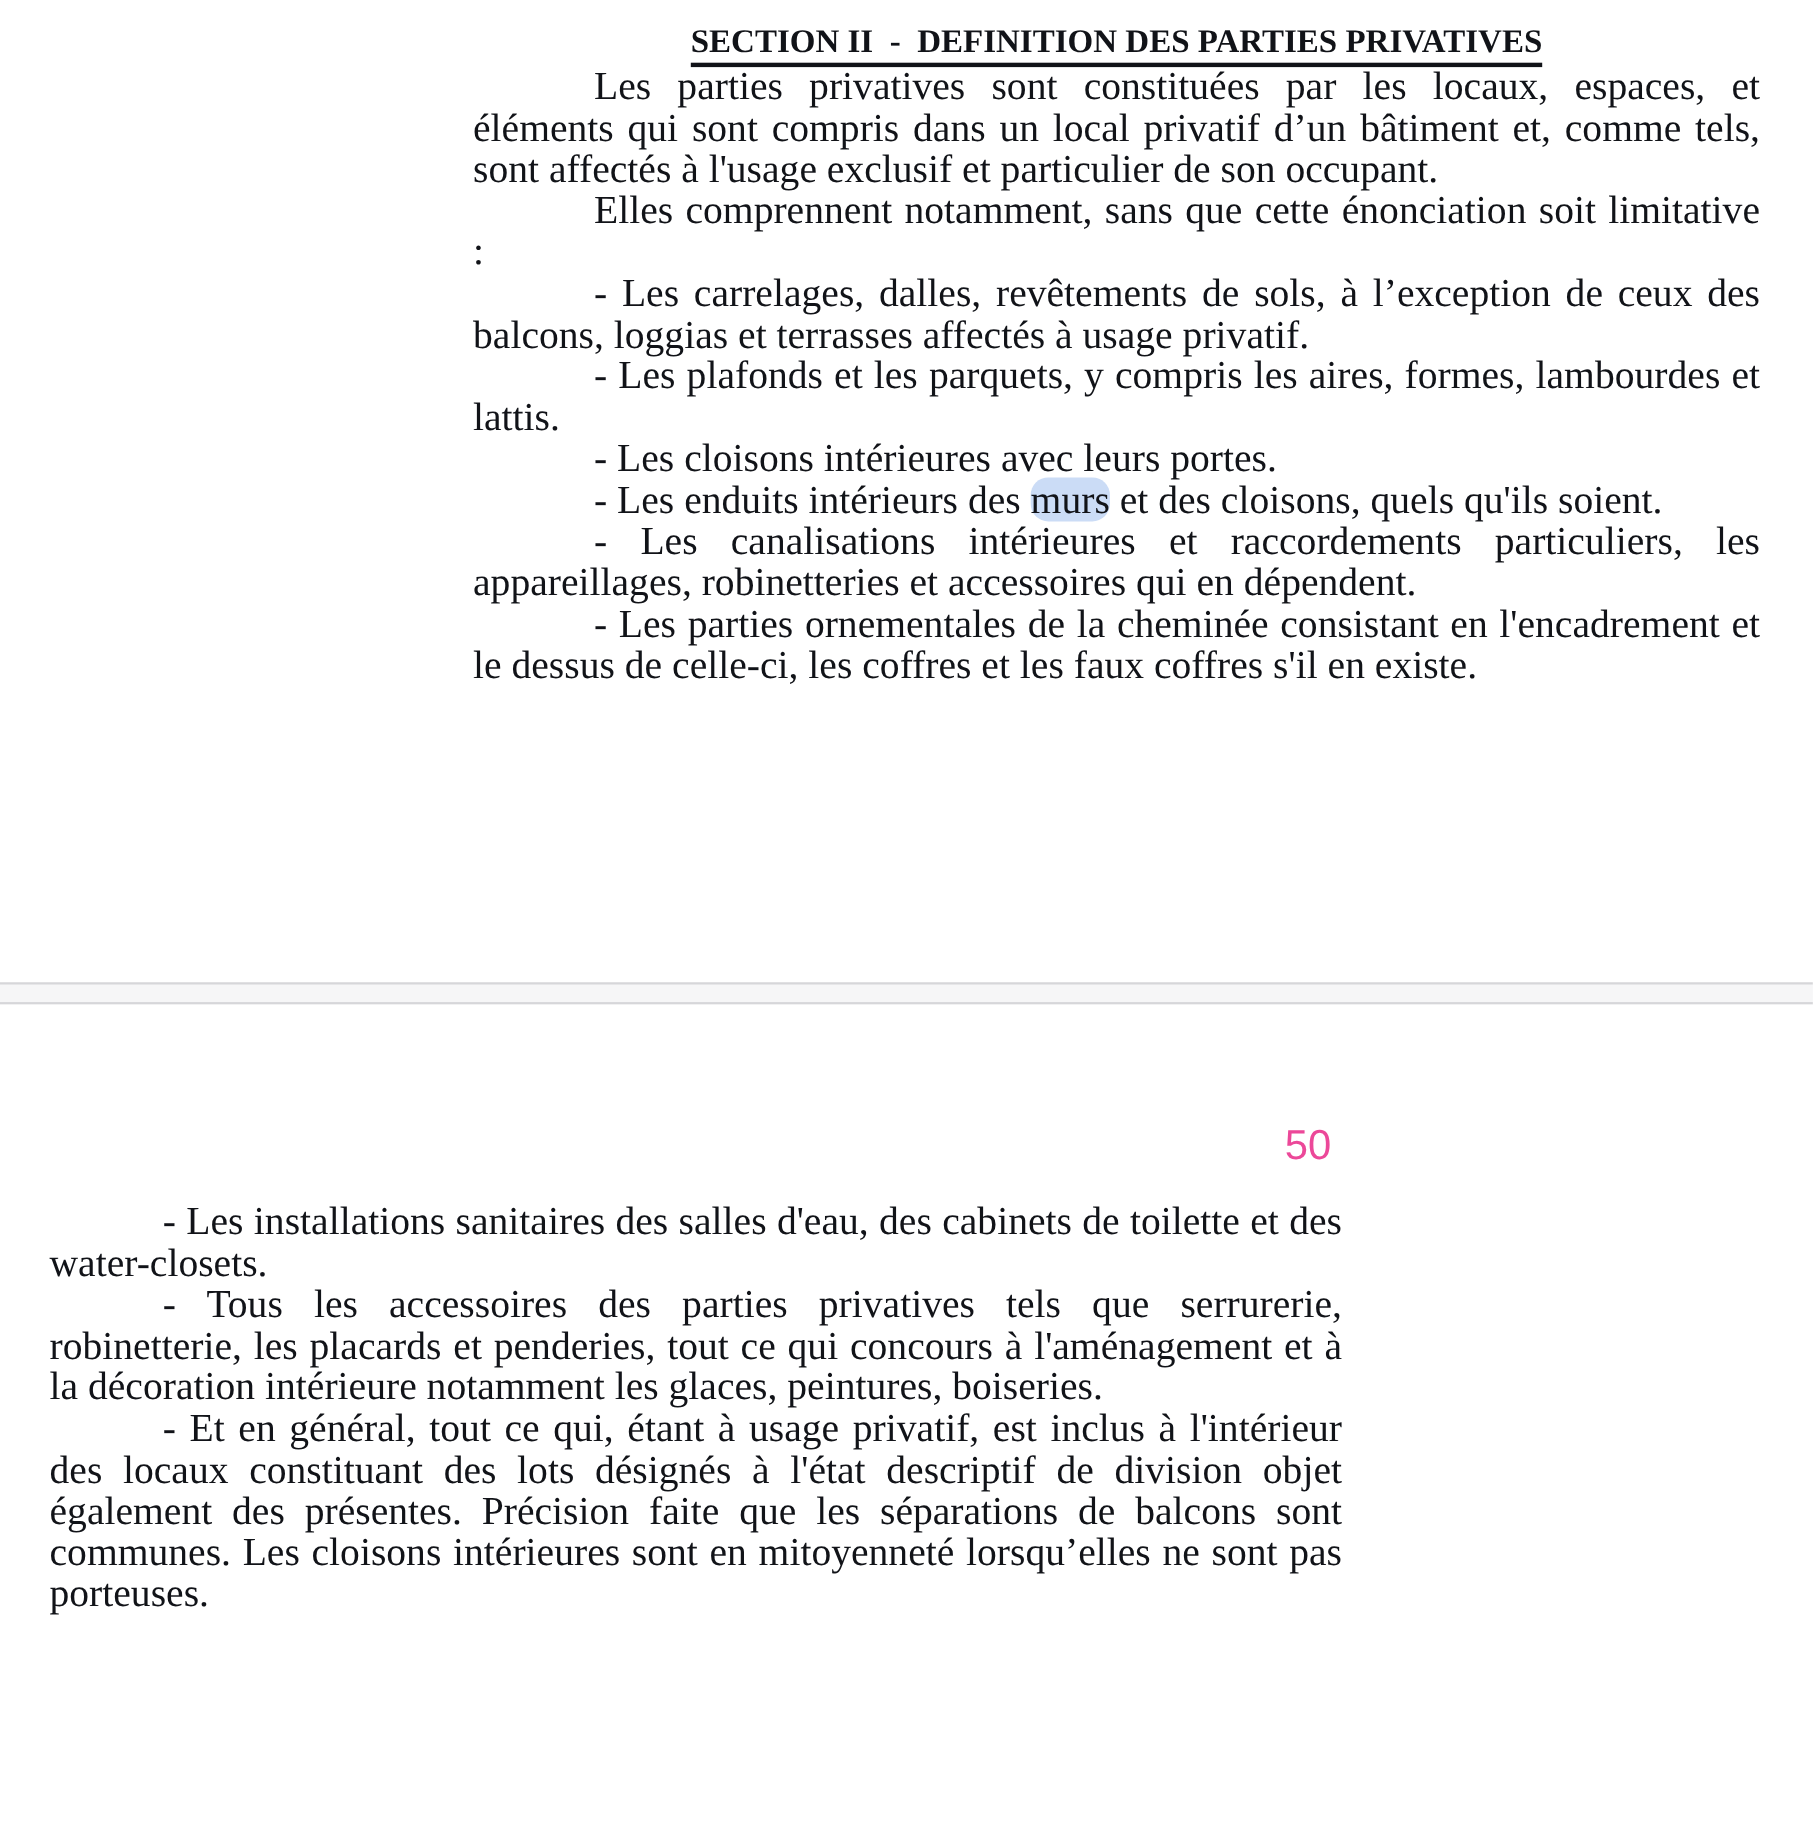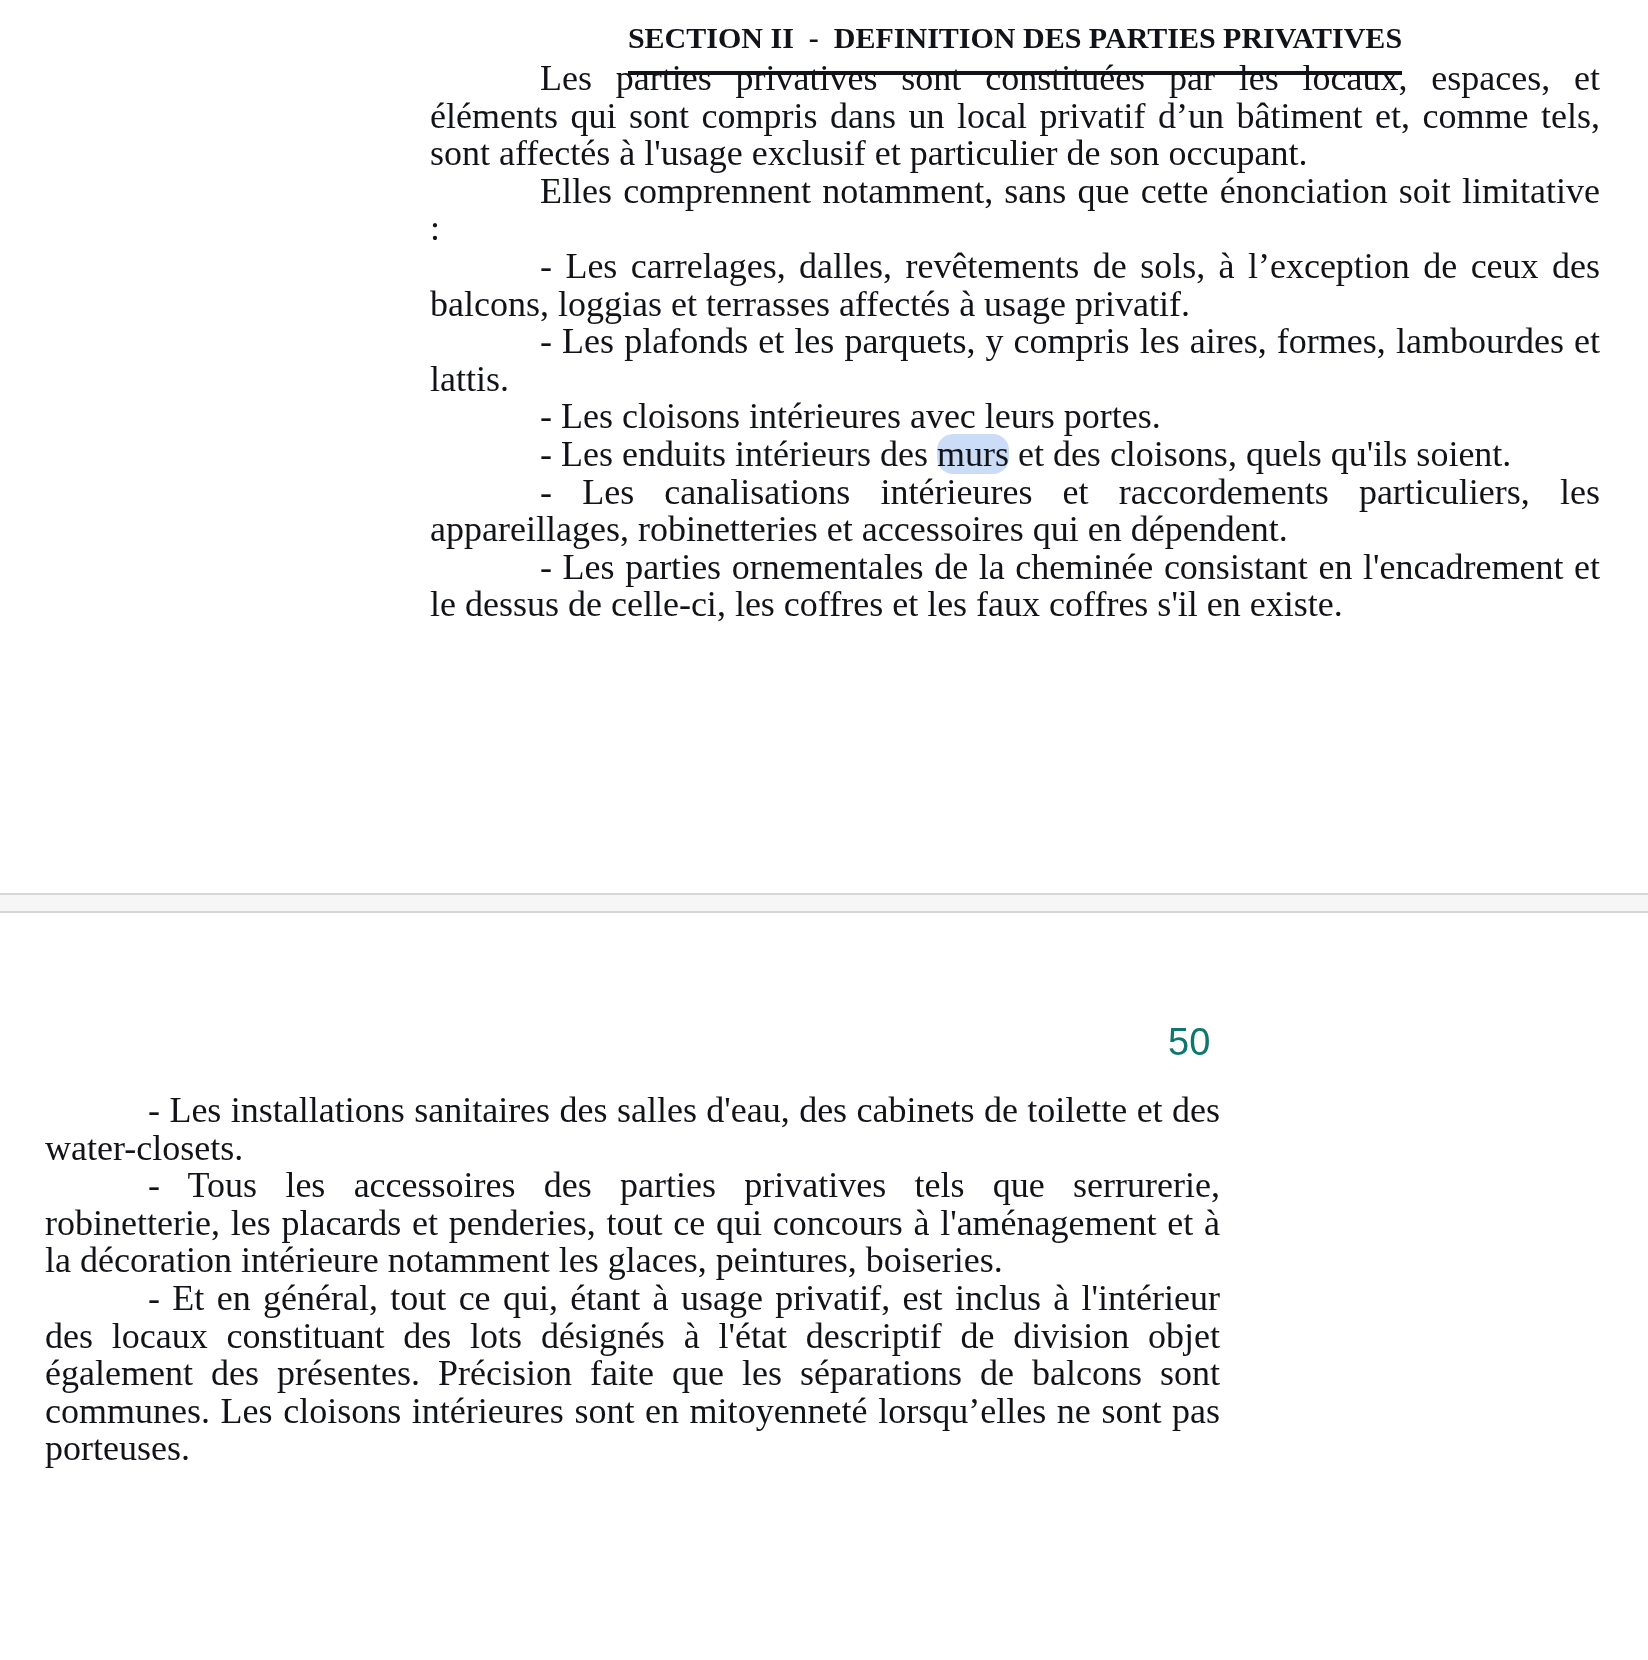--- a/index.html
+++ b/index.html
@@ -19,39 +19,39 @@
   }
   .page-block{position:absolute;}
   .page1-block{left:430px;top:18px;width:1170px;}
   .page2-block{left:45px;top:1092px;width:1175px;}
   .doc-heading{
     font-size:30px;font-weight:bold;text-align:center;
     line-height:40px;margin:0 0 2px 0;white-space:pre-wrap;
   }
   .doc-heading .underline{
     border-bottom:4px solid currentColor;
-    padding-bottom:17px;
+    padding-bottom:3px;
   }
   .para{
     font-size:36px;line-height:37.6px;
     text-align:justify;margin:0;
   }
   .page1-block .para{text-indent:110px;}
   .page2-block .para{text-indent:103px;}
   .hl{background:var(--highlight);border-radius:16px;}
   .page-separator{
     position:absolute;left:0;top:893px;width:1648px;height:16px;
     background:var(--sep-fill);
     border-top:2px solid var(--sep-line);
     border-bottom:2px solid var(--sep-line);
   }
   .page-number{
     position:absolute;left:1168px;top:1022px;
     font-family:"Liberation Sans","DejaVu Sans",sans-serif;
-    font-size:38px;line-height:40px;color:#0f766e;
+    font-size:38px;line-height:40px;color:#ec4899;
   }
 </style>
 </head>
 <body>
 
 <div class="page-block page1-block">
   <h1 class="doc-heading"><span class="underline">SECTION II  -  DEFINITION DES PARTIES PRIVATIVES</span></h1>
 
   <p class="para">Les parties privatives sont constituées par les locaux, espaces, et éléments qui sont compris dans un local privatif d’un bâtiment et, comme tels, sont affectés à l'usage exclusif et particulier de son occupant.</p>
   <p class="para">Elles comprennent notamment, sans que cette énonciation soit limitative :</p>

